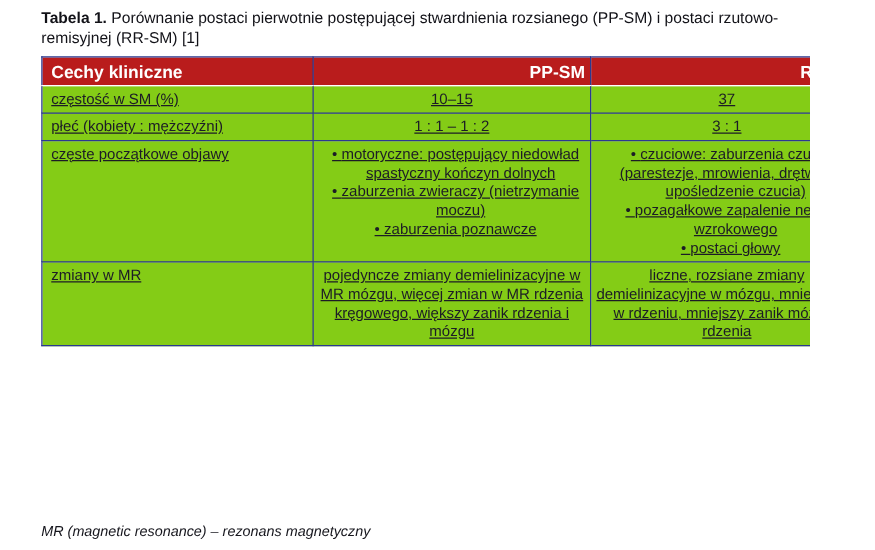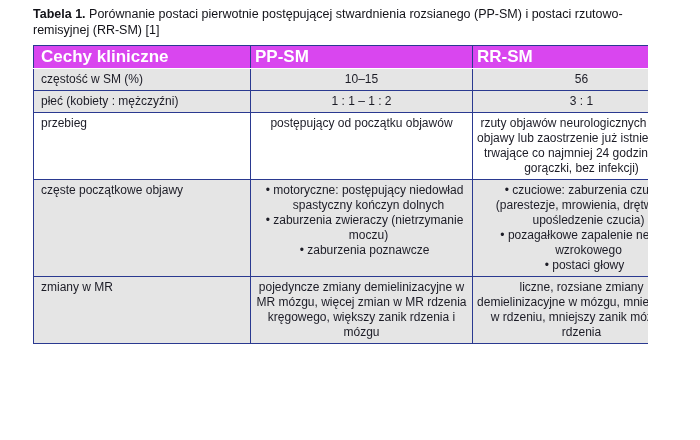--- a/index.html
+++ b/index.html
@@ -16,30 +16,30 @@
     position:absolute; left:33px; top:45px; width:657px;
     border-collapse:collapse; table-layout:fixed;
   }
   col.c1 { width:217px; } col.c2 { width:222px; } col.c3 { width:218px; }
   th, td {
     border:1px solid #2a3990;
     font-size:12px; color:#1c1c26; vertical-align:top;
     word-wrap:break-word;
   }
   thead th {
-    background:#d946ef; color:#ffffff; font-weight:bold; font-size:17px;
+    background:#b91c1c; color:#ffffff; font-weight:bold; font-size:14px;
     height:22px; vertical-align:middle; border-bottom:1px solid #ffffff;
     padding:0 4px;
   }
   th.feat { text-align:left; padding-left:7px; }
-  th.ctr { text-align:left; }
+  th.ctr { text-align:right; }
   td { line-height:15px; padding:3px 4px; }
   td.feat { text-align:left; padding-left:7px; padding-right:6px; }
   td.ctr { text-align:center; }
-  tr.alt td { background:#e5e5e5; }
+  tr.alt td { background:#84cc16;text-decoration:underline; }
   tr.num td { height:15px; }
   td.lst { text-align:center; padding-left:5px; padding-right:3px; }
   td.lst .b { padding-left:12px; text-indent:-8px; }
   td.lst .b::before { content:"\2022\00a0"; }
   .footnote {
     position:absolute; left:33px; top:420px; width:640px;
     font-style:italic; font-size:11.5px; color:#15151c;
   }
 </style>
 </head>
@@ -61,31 +61,26 @@
       <tr>
         <th class="feat">Cechy kliniczne</th>
         <th class="ctr">PP-SM</th>
         <th class="ctr">RR-SM</th>
       </tr>
     </thead>
     <tbody>
       <tr class="alt num">
         <td class="feat">częstość w SM (%)</td>
         <td class="ctr">10–15</td>
-        <td class="ctr">56</td>
+        <td class="ctr">37</td>
       </tr>
       <tr class="alt num">
         <td class="feat">płeć (kobiety : mężczyźni)</td>
         <td class="ctr">1 : 1 – 1 : 2</td>
         <td class="ctr">3 : 1</td>
-      </tr>
-      <tr>
-        <td class="feat">przebieg</td>
-        <td class="ctr">postępujący od początku objawów</td>
-        <td class="ctr">rzuty objawów neurologicznych (nowe objawy lub zaostrzenie już istniejących, trwające co najmniej 24 godziny, bez gorączki, bez infekcji)</td>
       </tr>
       <tr class="alt">
         <td class="feat">częste początkowe objawy</td>
         <td class="lst">
           <div class="b">motoryczne: postępujący niedowład spastyczny kończyn dolnych</div>
           <div class="b">zaburzenia zwieraczy (nietrzymanie moczu)</div>
           <div class="b">zaburzenia poznawcze</div>
         </td>
         <td class="lst">
           <div class="b">czuciowe: zaburzenia czucia (parestezje, mrowienia, drętwienia, upośledzenie czucia)</div>
@@ -94,14 +89,15 @@
         </td>
       </tr>
       <tr class="alt">
         <td class="feat">zmiany w MR</td>
         <td class="ctr">pojedyncze zmiany demielinizacyjne w MR mózgu, więcej zmian w MR rdzenia kręgowego, większy zanik rdzenia i mózgu</td>
         <td class="ctr">liczne, rozsiane zmiany demielinizacyjne w mózgu, mniej liczne w rdzeniu, mniejszy zanik mózgu i rdzenia</td>
       </tr>
     </tbody>
   </table>
 
+  <div class="footnote">MR (magnetic resonance) – rezonans magnetyczny</div>
 
 </div>
 
 </body></html>

